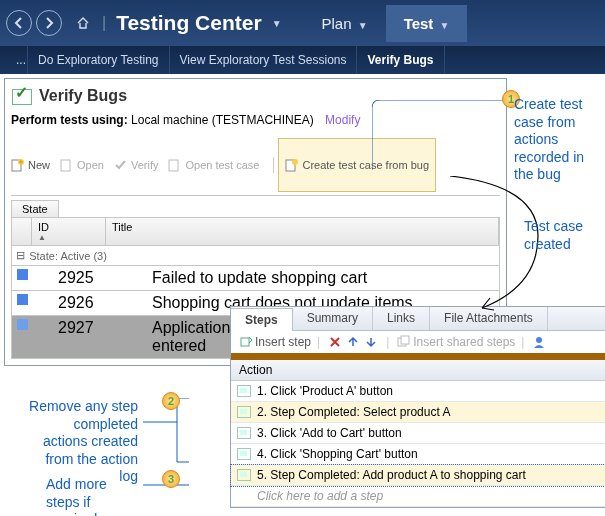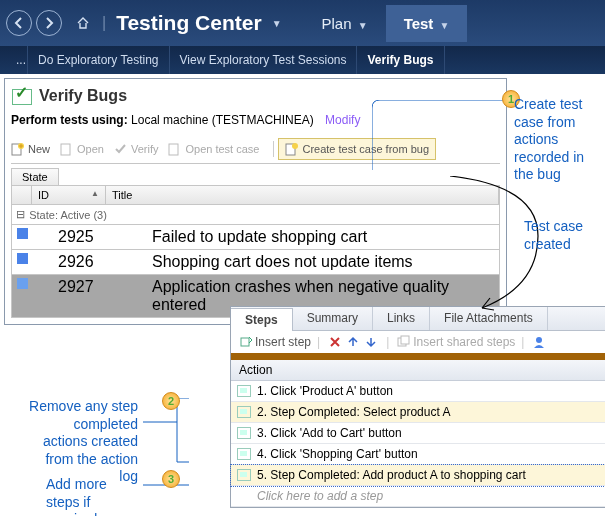--- a/index.html
+++ b/index.html
@@ -20,24 +20,24 @@
 .chkicon::before { content: ""; position: absolute; width: 18px; height: 14px; background: #fff; border: 1px solid #6b8; top: 4px; left: 1px; }
 .chkicon::after { content: "✓"; position: absolute; color: #2a8a2a; font-weight: bold; font-size: 16px; left: 4px; top: -2px; }
 .paneltitle { font-size: 16px; font-weight: 600; color: #333; }
 .perfrow { font-size: 12px; margin: 4px 0 8px; }
 .perfrow b { font-weight: 600; }
 .modlink { color: #8b5cf6; margin-left: 8px; cursor: pointer; }
 .toolbar { display: flex; align-items: center; border-bottom: 1px solid #c6c6c6; padding: 3px 0; font-size: 11px; color: #555; }
 .tbitem { display: flex; align-items: center; margin-right: 10px; }
 .tbicon { width: 14px; height: 14px; margin-right: 3px; display: inline-block; }
 .tbdis { color: #aaa; }
-.createbug { border: 1px solid #d6c26a; background: #fdf6d9; padding: 3px 6px; display: flex; align-items: center; }
+.createbug { border: 1px solid #d6c26a; background: #fdf6d9; padding: 19px 6px; display: flex; align-items: center; }
 .statehdr { display: inline-block; border: 1px solid #c6c6c6; border-bottom: none; padding: 2px 10px; font-size: 11px; background: linear-gradient(#fafafa,#eaeaea); margin-top: 4px; }
 .gridhead { display: flex; background: linear-gradient(#f8f8f8,#e6e6e6); border: 1px solid #c6c6c6; font-size: 11px; }
-.gh { padding: 3px 6px; border-right: 1px solid #c6c6c6; }
+.gh { padding: 3px 6px; border-right: 1px solid #c6c6c6; flex-direction: column; }
 .gh1 { width: 20px; }
 .gh2 { width: 74px; display:flex; justify-content:space-between; }
 .gh3 { flex: 1; }
 .grouprow { display: flex; align-items: center; font-size: 11px; color: #666; padding: 3px 4px; border: 1px solid #c6c6c6; border-top: none; }
 .row { display: flex; align-items: flex-start; font-size: 16px; border: 1px solid #c6c6c6; border-top: none; gap: 20px; }
 .cell1 { width: 20px; display:flex; justify-content:center; padding:3px 0;}
 .sq { width: 11px; height: 11px; background: #4a82e8; }
 .cell2 { width: 74px; padding: 3px 6px; }
 .cell3 { flex: 1; padding: 3px 6px; }
 .row.sel { background: #a7a7a7; color: #000000; }

